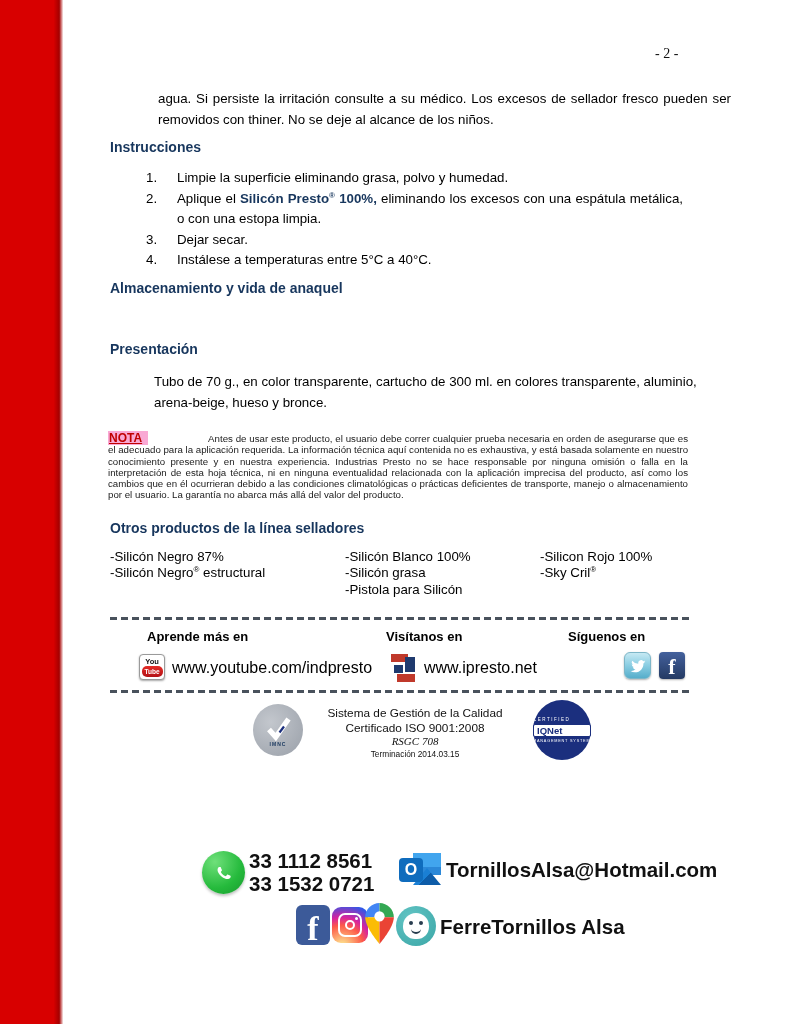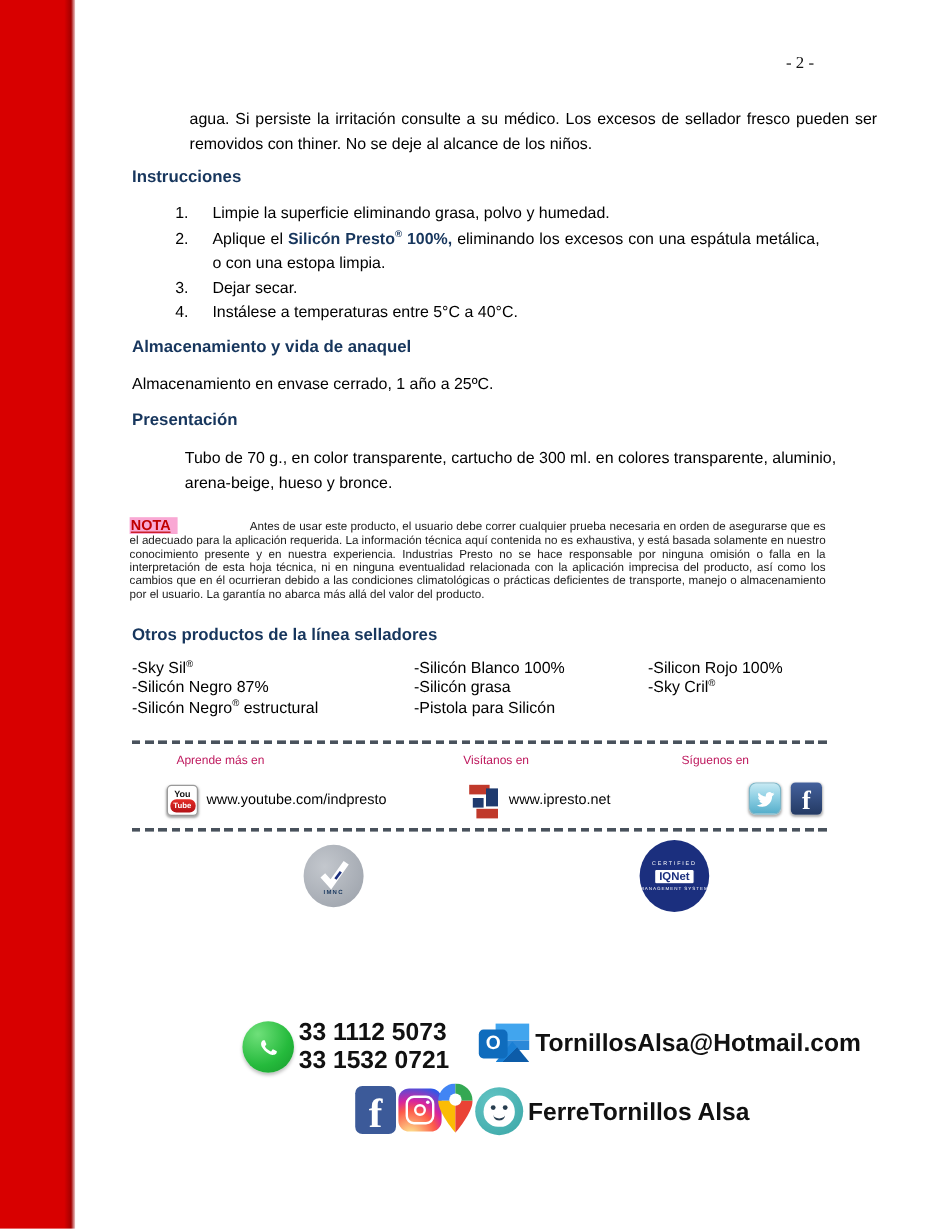--- a/index.html
+++ b/index.html
@@ -41,23 +41,23 @@
   .h-otros { top:520px; left:110px; }
   .pcol { top:549px; font-size:13.3px; line-height:16.4px; }
   .pcol1 { left:110px; width:230px; }
   .pcol2 { left:345px; width:172px; }
   .pcol3 { left:520px; width:165px;margin-left:20px; }
 
   .dash { left:110px; width:580px; height:3px;
     background:repeating-linear-gradient(90deg,#49525c 0 7px,transparent 7px 11px); }
   .dash1 { top:617px; } .dash2 { top:690px; }
 
-  .link-h { font-size:10px; font-weight:normal; color:#be185d; }
+  .link-h { font-size:13px; font-weight:bold; color:#000000; }
   .lh1 { top:629px; left:147px; } .lh2 { top:629px; left:386px; } .lh3 { top:629px; left:568px; }
-  .link-url { font-size:12px; color:#000; }
+  .link-url { font-size:16px; color:#000; }
 
   
   .yt { top:654px; left:139px; width:26px; height:26px; background:#fff; border:1px solid #9a9a9a;
     border-radius:4px; box-shadow:0 1px 2px rgba(0,0,0,.35); text-align:center; }
   .yt-top { font-size:7.5px; font-weight:bold; color:#111; line-height:9px; margin-top:2px; }
   .yt-bot { margin:0 auto; width:21px; height:11px; background:linear-gradient(#e52d27,#b31217);
     border-radius:5px; color:#fff; font-size:6.5px; font-weight:bold; line-height:11px; }
   .yt-url { top:659px; left:172px; }
 
   
@@ -81,21 +81,21 @@
   
   .imnc { top:704px; left:253px; width:50px; height:52px; border-radius:50%;
     background:radial-gradient(circle at 35% 35%, #c3c7cd, #999fa8); position:absolute;
     display:flex; align-items:center; justify-content:center; flex-direction:column; }
   .imnc-label { font-size:5px; font-weight:bold; color:#17365D; letter-spacing:1px; margin-top:-2px; }
   .cert-text { top:706px; left:315px; width:200px; text-align:center; color:#111; }
   .cert-l1 { font-size:11.8px; line-height:14.5px; }
   .cert-l3 { font-size:11px; line-height:13.5px; font-style:italic; font-family:"Liberation Serif",serif; }
   .cert-l4 { font-size:8.3px; line-height:11px; }
   .iqnet { top:700px; left:533px; width:58px; height:60px; border-radius:50%; background:#1b2f7e;
-    position:absolute; display:flex; align-items:center; justify-content:center; flex-direction:column; }
+    position:absolute; display:flex; justify-content:center; flex-direction:column; }
   .iq-ring { font-size:4.5px; color:#fff; letter-spacing:1.5px; }
   .iq-center { background:#fff; border:1px solid #1b2f7e; border-radius:2px; padding:0 3px;
     font-size:9.5px; font-weight:bold; color:#1b2f7e; margin:2px 0; }
   .iq-ring2 { font-size:3.8px; color:#fff; letter-spacing:.8px; }
 
   
   .big-bold { font-weight:bold; color:#111; font-size:20.5px; }
   .wa { top:851px; left:202px; width:43px; height:43px; border-radius:50%;
     background:radial-gradient(circle at 30% 25%, #6fe07a, #25ba3c 60%, #189a2d);
     box-shadow:0 2px 3px rgba(0,0,0,.25); display:flex; align-items:center; justify-content:center; }
@@ -155,33 +155,31 @@
       <span class="onum">3.</span>
       <span class="otxt">Dejar secar.</span>
     </div>
     <div class="orow">
       <span class="onum">4.</span>
       <span class="otxt">Instálese a temperaturas entre 5°C a 40°C.</span>
     </div>
   </div>
 
   <div class="abs h-store h-navy">Almacenamiento y vida de anaquel</div>
-  <div class="abs store-body body-text">Almacenamiento en envase cerrado, 1 año a 25ºC.</div>
 
   <div class="abs h-pres h-navy">Presentación</div>
   <div class="abs pres-body body-text">Tubo de 70 g., en color transparente,  cartucho de 300 ml. en colores transparente, aluminio, arena-beige, hueso y bronce.</div>
 
   <div class="abs nota">
     <span class="nota-label">NOTA</span><span class="nota-gap"></span><span>Antes de usar este producto, el usuario debe correr cualquier prueba necesaria en orden de asegurarse que es el adecuado para la aplicación requerida. La información técnica aquí contenida no es exhaustiva, y está basada solamente en nuestro conocimiento presente y en nuestra experiencia. Industrias Presto no se hace responsable por ninguna omisión o falla en la interpretación de esta hoja técnica, ni en ninguna eventualidad relacionada con la aplicación imprecisa del producto, así como los cambios que en él ocurrieran debido a las condiciones climatológicas o prácticas deficientes de transporte, manejo o almacenamiento por el usuario. La garantía no abarca más allá del valor del producto.</span>
   </div>
 
   <div class="abs h-otros h-navy">Otros productos de la línea selladores</div>
 
   <div class="abs pcol pcol1">
-    <div><span>-Sky Sil</span><sup>®</sup><span></span></div>
     <div><span>-Silicón Negro 87%</span><sup></sup><span></span></div>
     <div><span>-Silicón Negro</span><sup>®</sup><span> estructural</span></div>
   </div>
   <div class="abs pcol pcol2">
     <div><span>-Silicón Blanco 100%</span></div>
     <div><span>-Silicón grasa</span></div>
     <div><span>-Pistola para Silicón</span></div>
   </div>
   <div class="abs pcol pcol3">
     <div><span>-Silicon Rojo 100%</span></div>
@@ -218,34 +216,40 @@
   <div class="abs dash dash2"></div>
 
   <div class="imnc">
     <svg width="34" height="30" viewBox="0 0 44 40">
         <polyline points="10,22 19,32 36,8" fill="none" stroke="#ffffff" stroke-width="7"></polyline>
         <polyline points="24,26 30,18" fill="none" stroke="#1b2f7e" stroke-width="3"></polyline>
       </svg>
     <div class="imnc-label">IMNC</div>
   </div>
 
+  <div class="abs cert-text">
+    <div class="cert-l1">Sistema de Gestión de la Calidad</div>
+    <div class="cert-l1">Certificado ISO 9001:2008</div>
+    <div class="cert-l3">RSGC 708</div>
+    <div class="cert-l4">Terminación 2014.03.15</div>
+  </div>
 
   <div class="iqnet">
     <div class="iq-ring">CERTIFIED</div>
     <div class="iq-center">IQNet</div>
     <div class="iq-ring2">MANAGEMENT SYSTEM</div>
   </div>
 
   <div class="abs wa">
     <svg width="26" height="26" viewBox="0 0 24 24">
         <path fill="#fff" d="M17.5 14.4c-.3-.15-1.76-.87-2-.97-.27-.1-.47-.15-.67.15-.2.3-.77.97-.94 1.17-.17.2-.35.22-.65.07a8.2 8.2 0 0 1-2.4-1.49 9 9 0 0 1-1.66-2.07c-.17-.3 0-.46.13-.61.13-.13.3-.35.45-.52.15-.17.2-.3.3-.5.1-.2.05-.37-.02-.52-.08-.15-.67-1.62-.92-2.22-.24-.58-.49-.5-.67-.51h-.57c-.2 0-.52.07-.8.37-.27.3-1.04 1.02-1.04 2.5 0 1.47 1.07 2.9 1.22 3.1.15.2 2.1 3.2 5.1 4.49.71.3 1.27.49 1.7.63.72.23 1.37.2 1.88.12.57-.09 1.76-.72 2-1.42.25-.7.25-1.3.18-1.42-.08-.13-.28-.2-.58-.35z"></path>
       </svg>
   </div>
   <div class="abs phones big-bold">
-    <div>33 1112 5073</div>
+    <div>33 1112 8561</div>
     <div>33 1532 0721</div>
   </div>
 
   <div class="abs outlook">
     <div class="ol-back1"></div>
     <div class="ol-back2"></div>
     <div class="ol-flap2"></div>
     <div class="ol-o">O</div>
   </div>
   <div class="abs email big-bold">TornillosAlsa@Hotmail.com</div>

